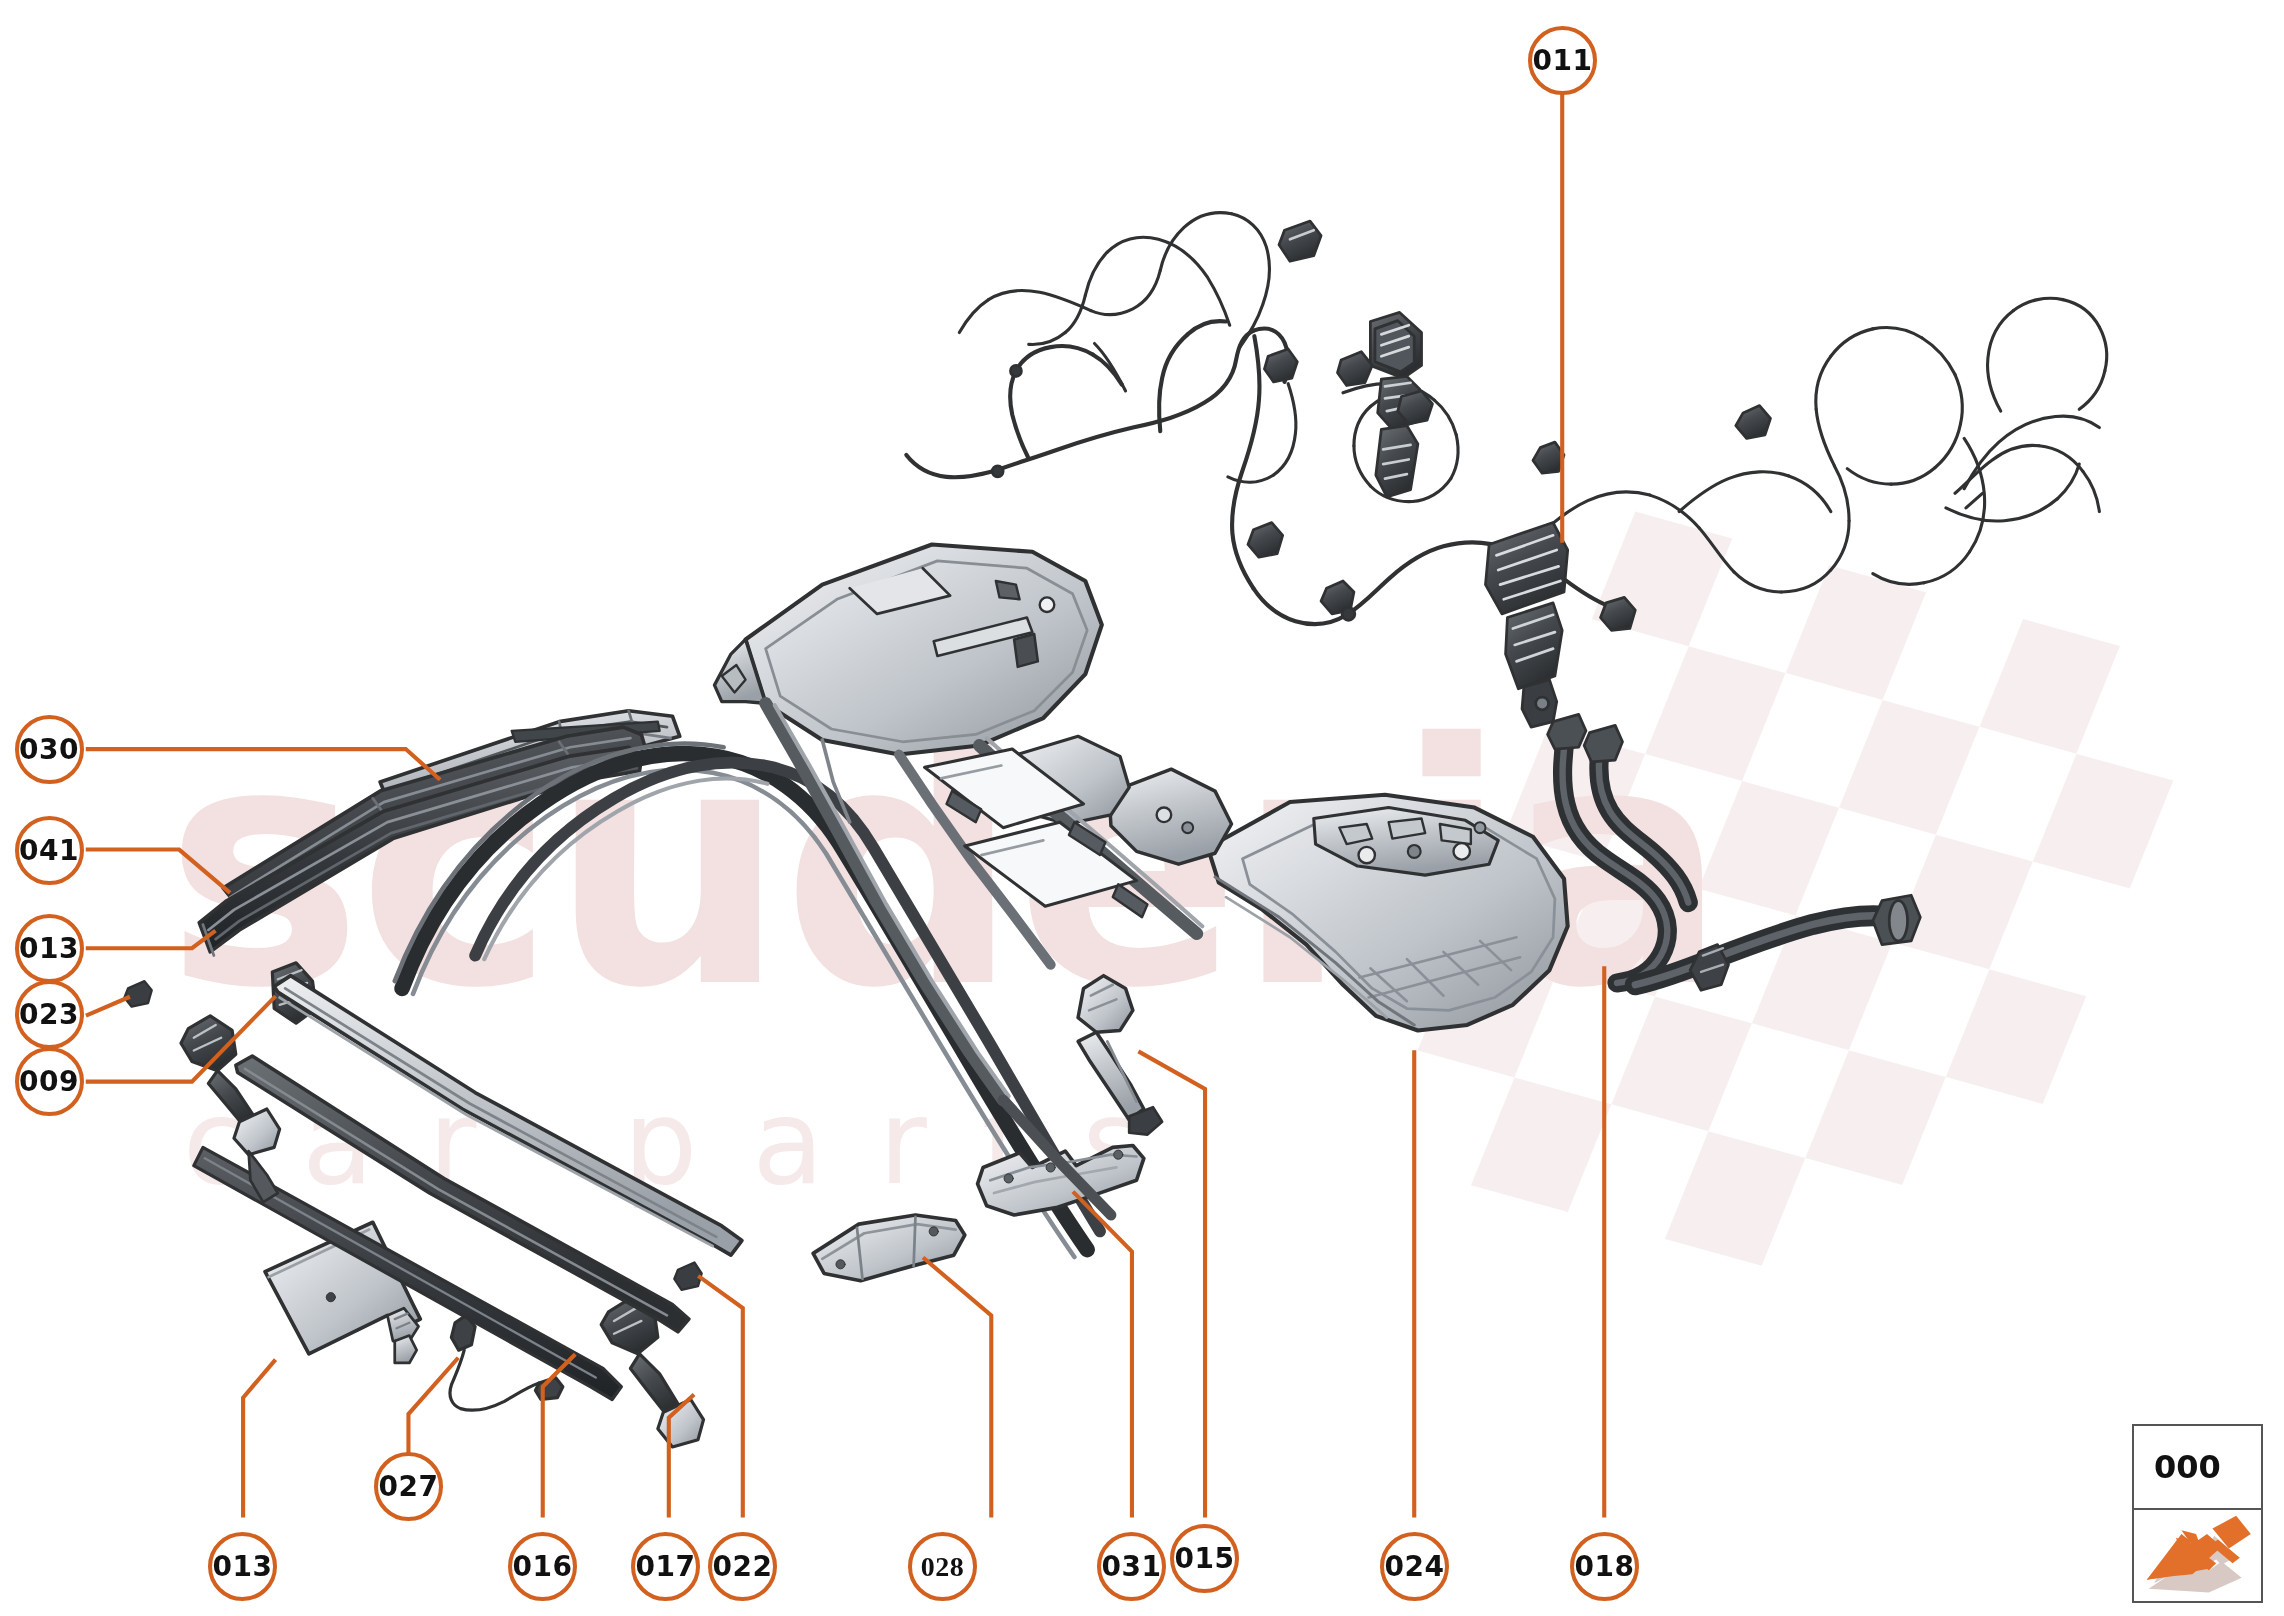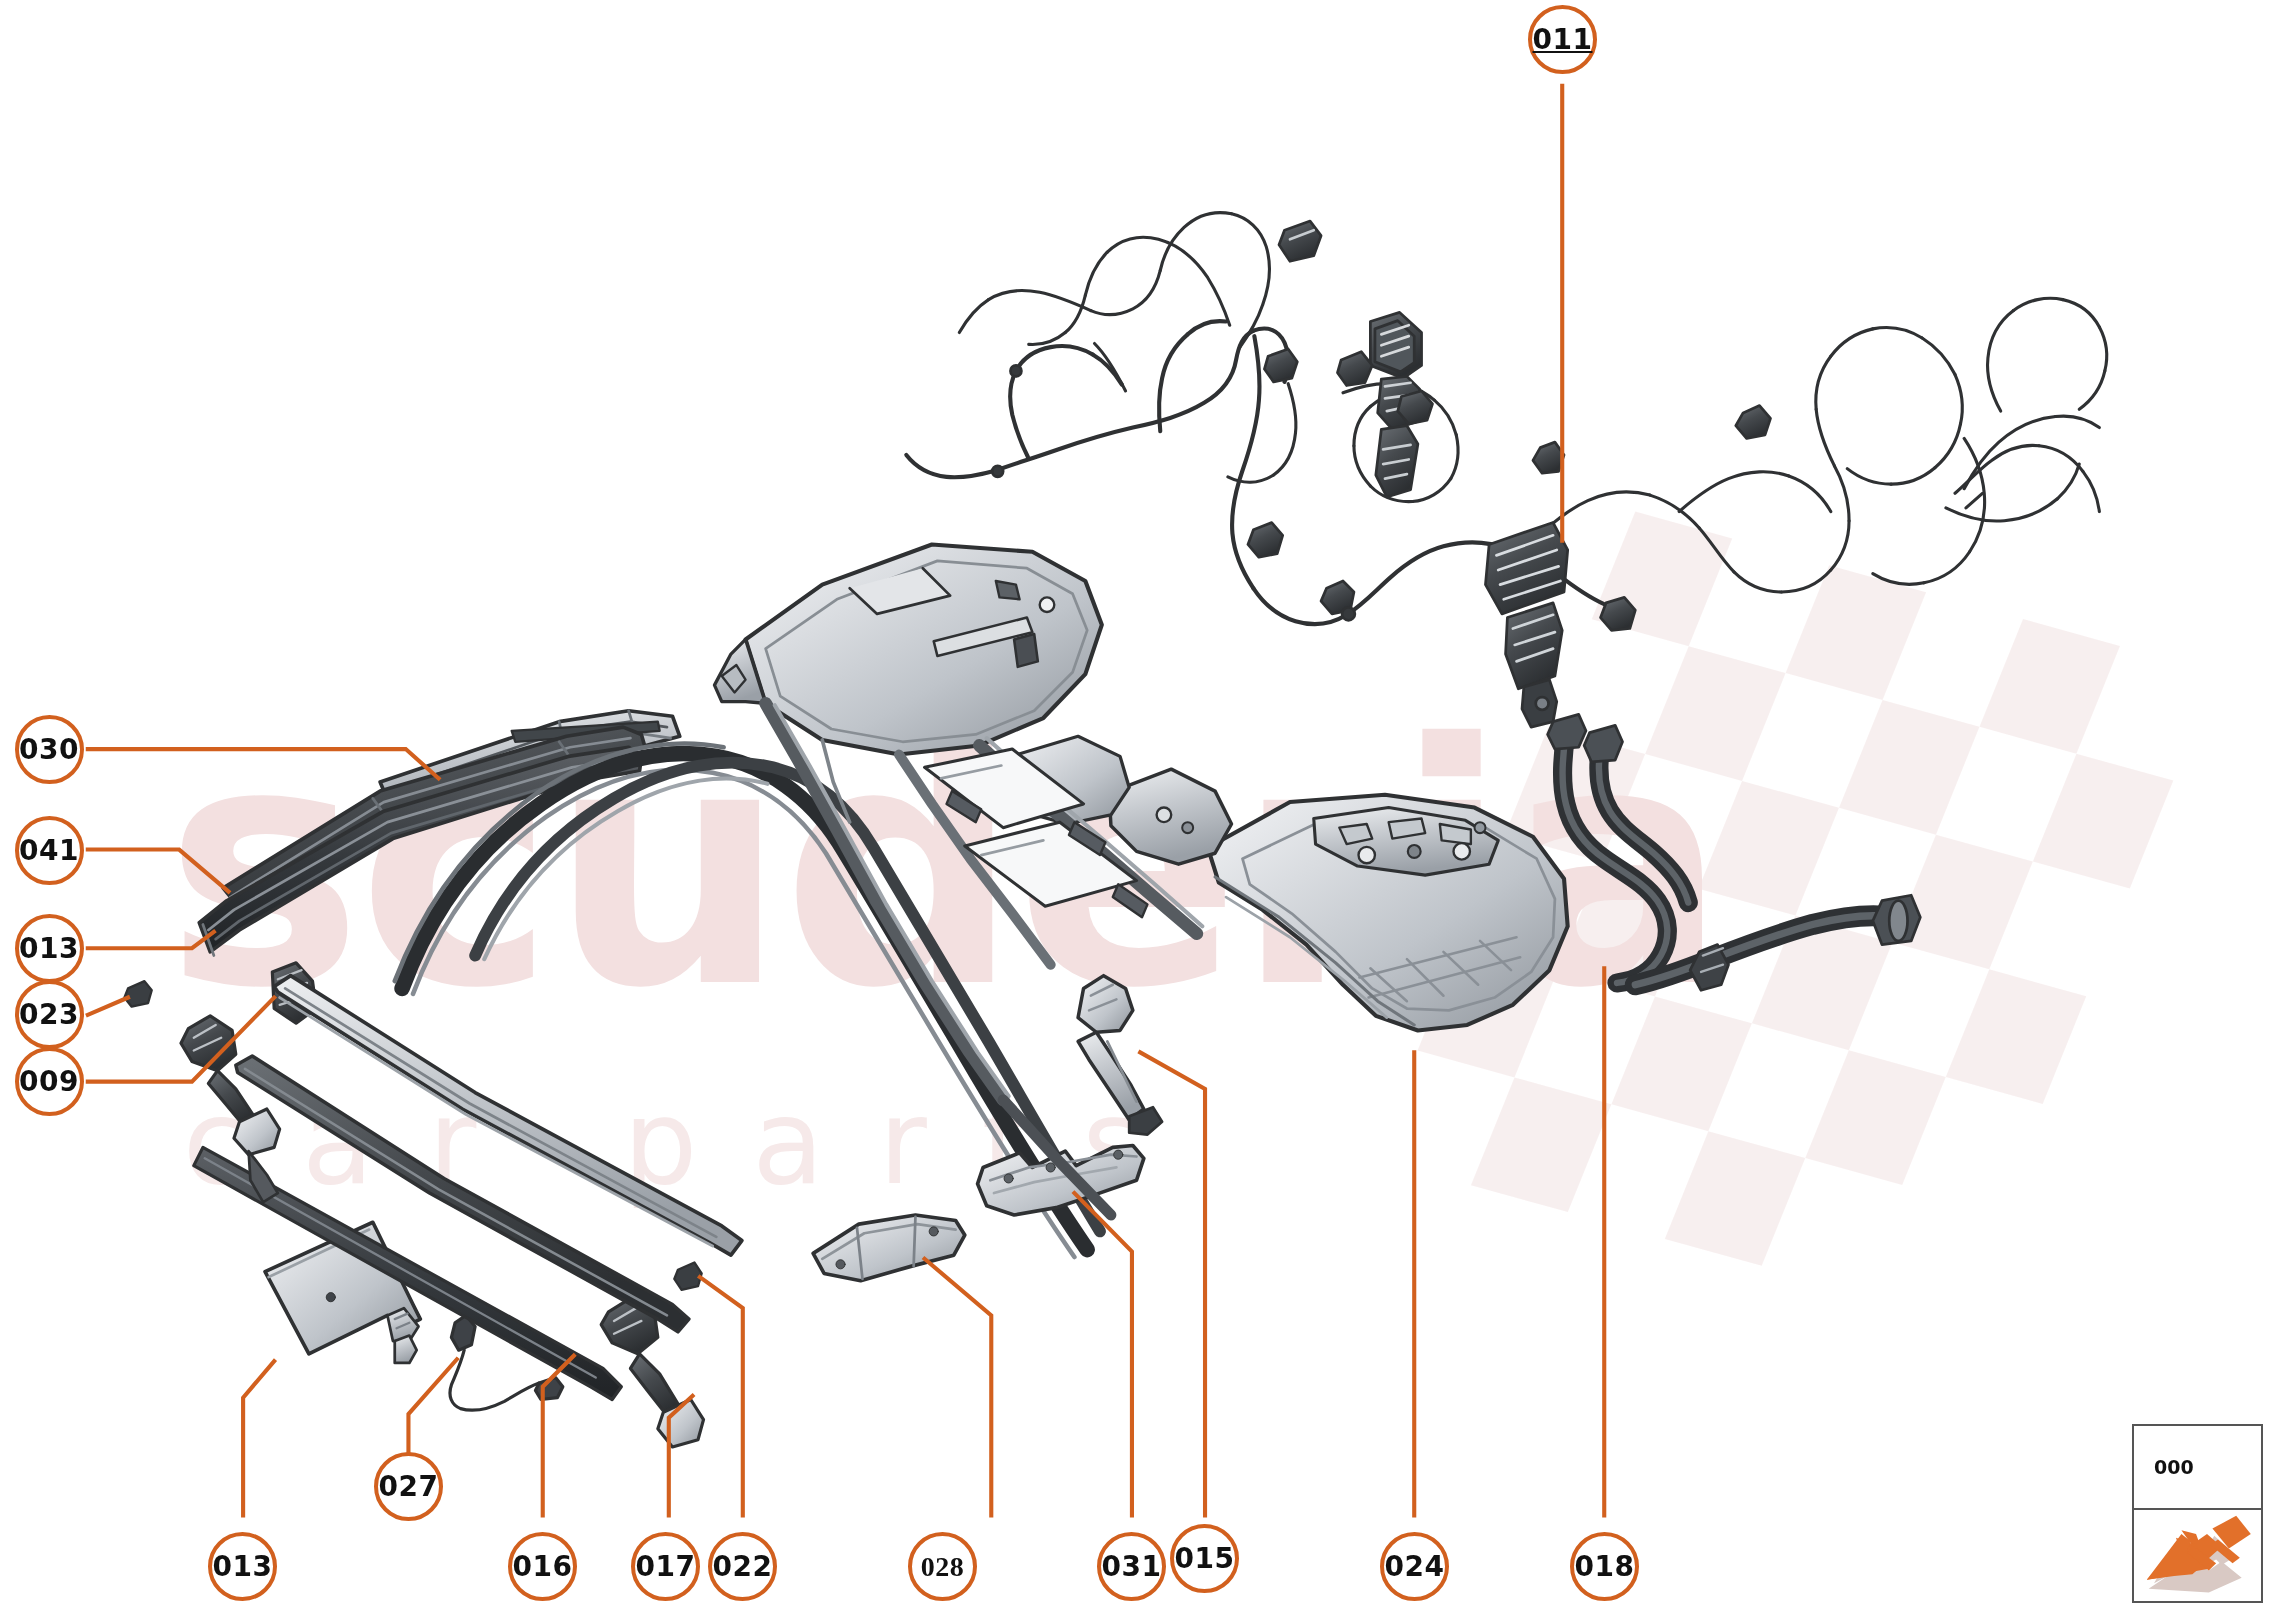--- a/index.html
+++ b/index.html
@@ -34,21 +34,21 @@
     background:#fff;
     box-sizing:border-box;
     z-index:40;
   }
   .legend-top{
     height:48%;
     border-bottom:2.7px solid #555;
     display:flex;align-items:center;
     box-sizing:border-box;
     padding-left:20px;
-    font-size:19px;font-weight:bold;color:#111;
+    font-size:32px;font-weight:bold;color:#111;
     font-family:"DejaVu Sans", sans-serif;
   }
   .legend-bot{height:52%;position:relative;box-sizing:border-box;}
   .legend-bot svg{position:absolute;left:0;top:0;}
 </style>
 </head>
 <body>
 
 <div id="stage">
 
@@ -478,21 +478,21 @@
       <path d="M813 1659 L813 1432 L766 1398"></path>
       <path d="M1085 1659 L1085 1440 L1012 1378"></path>
       <path d="M1239 1659 L1239 1370 L1176 1306"></path>
       <path d="M1319 1659 L1319 1192 L1248 1152"></path>
       <path d="M1548 1659 L1548 1152"></path>
       <path d="M1756 1659 L1756 1060"></path>
     </g>
   </svg>
 
   <div class="layer" style="pointer-events:none;">
-    <div class="callout" style="pointer-events: auto; left: 1528px; top: 5px; text-decoration: underline;">011</div>
+    <div class="callout" style="pointer-events: auto; left: 1528px; top: 26px;">011</div>
     <div class="callout" style="pointer-events: auto; left: 14.6px; top: 715px;">030</div>
     <div class="callout" style="pointer-events: auto; left: 14.6px; top: 816px;">041</div>
     <div class="callout" style="pointer-events: auto; left: 14.6px; top: 914px;">013</div>
     <div class="callout" style="pointer-events: auto; left: 14.6px; top: 980px; text-align: center;">023</div>
     <div class="callout" style="pointer-events: auto; left: 14.6px; top: 1047px;">009</div>
     <div class="callout" style="pointer-events: auto; left: 208px; top: 1532px;">013</div>
     <div class="callout" style="pointer-events: auto; left: 374px; top: 1452px;">027</div>
     <div class="callout" style="pointer-events: auto; left: 508px; top: 1532px;">016</div>
     <div class="callout" style="pointer-events: auto; left: 631px; top: 1532px;">017</div>
     <div class="callout" style="pointer-events: auto; left: 708px; top: 1532px;">022</div>

